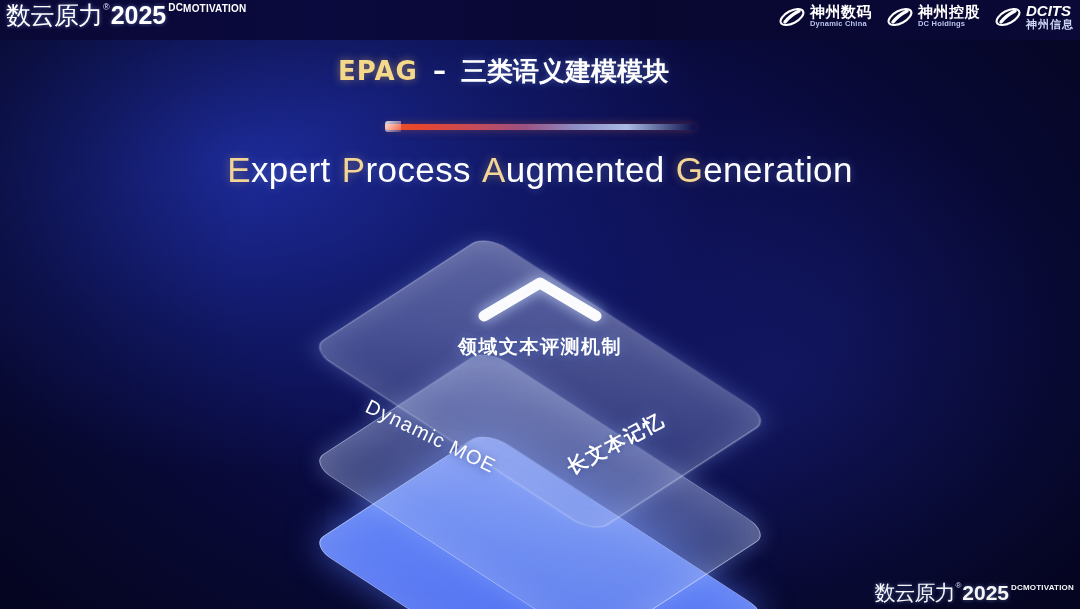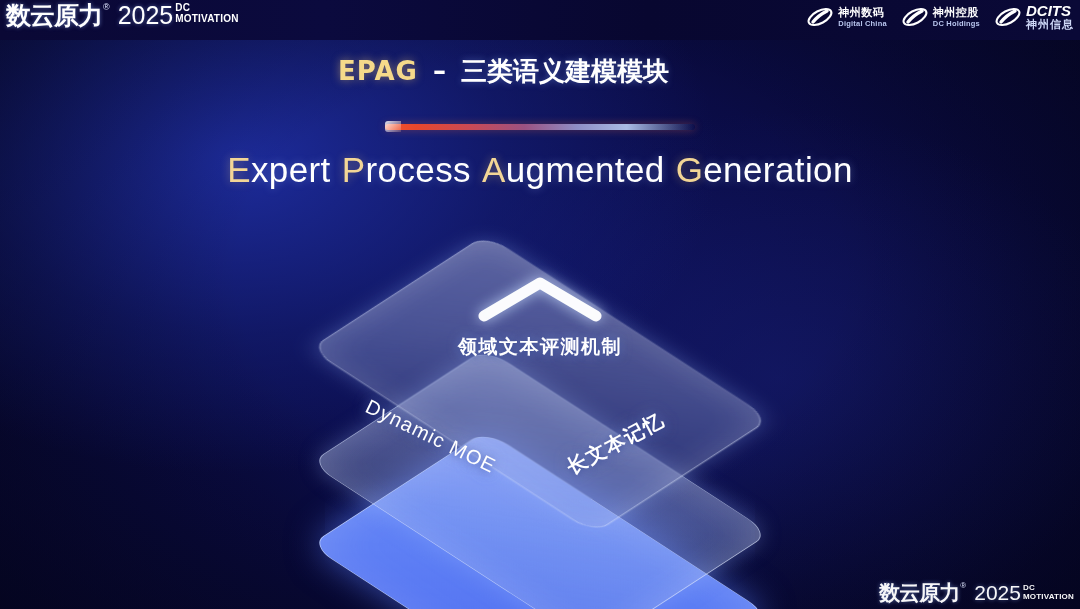--- a/index.html
+++ b/index.html
@@ -42,45 +42,44 @@
     position: absolute;
     left: 6px; top: 1px;
     display: flex;
     align-items: flex-start;
     z-index: 8;
     white-space: nowrap;
   }
   .brand-cn {
     font-family: "DejaVu Sans", sans-serif;
     font-size: 25px;
-    font-weight: bold;
+    font-weight: normal;
     color: #ffffff;
     letter-spacing: -1px;
     line-height: 30px;
     text-shadow: 0 0 4px rgba(150,180,255,0.55);
   }
   .brand-reg {
     font-size: 9px;
     color: #dfe6ff;
     line-height: 12px;
     margin-left: 1px;
   }
   .brand-year {
     font-family: "Liberation Sans", sans-serif;
     font-size: 25px;
-    font-weight: normal;
+    font-weight: bold;
     color: #ffffff;
     letter-spacing: 0px;
     line-height: 29px;
-    margin-left: 8px;
+    margin-left: 1px;
     text-shadow: 0 0 4px rgba(150,180,255,0.5);
   }
   .brand-dc {
     display: flex;
-    flex-direction: column;
     margin-left: 2px;
     margin-top: 2px;
   }
   .brand-dc .l1 {
     font-size: 10px;
     font-weight: bold;
     color: #ffffff;
     line-height: 10px;
     letter-spacing: 0.2px;
   }
@@ -148,21 +147,21 @@
     position: relative;
     flex: 0 0 auto;
   }
   .partner-txt {
     display: flex;
     flex-direction: column;
     justify-content: center;
   }
   .partner-cn {
     font-family: "DejaVu Sans", sans-serif;
-    font-size: 11px;
+    font-size: 15px;
     font-weight: bold;
     color: #ffffff;
     line-height: 13px;
     white-space: nowrap;
     letter-spacing: 0.5px;
   }
   .partner-en {
     font-size: 7.5px;
     font-weight: bold;
     color: #b9c6ef;
@@ -409,21 +408,21 @@
 
     <div class="partner">
       <span class="swoosh">
         <svg width="28" height="26" viewBox="0 0 28 26">
           <ellipse cx="14" cy="13" rx="12.5" ry="6.2" fill="none" stroke="#ffffff" stroke-width="2.1" transform="rotate(-28 14 13)"></ellipse>
           <path d="M7 18 C11 13 17 9 21 7" stroke="#ffffff" stroke-width="3.4" fill="none" stroke-linecap="round"></path>
         </svg>
       </span>
       <span class="partner-txt">
         <span class="partner-cn">神州数码</span>
-        <span class="partner-en">Digital China</span>
+        <span class="partner-en">Dynamic China</span>
       </span>
     </div>
 
     <div class="partner">
       <span class="swoosh">
         <svg width="28" height="26" viewBox="0 0 28 26">
           <ellipse cx="14" cy="13" rx="12.5" ry="6.2" fill="none" stroke="#ffffff" stroke-width="2.1" transform="rotate(-28 14 13)"></ellipse>
           <path d="M7 18 C11 13 17 9 21 7" stroke="#ffffff" stroke-width="3.4" fill="none" stroke-linecap="round"></path>
         </svg>
       </span>

